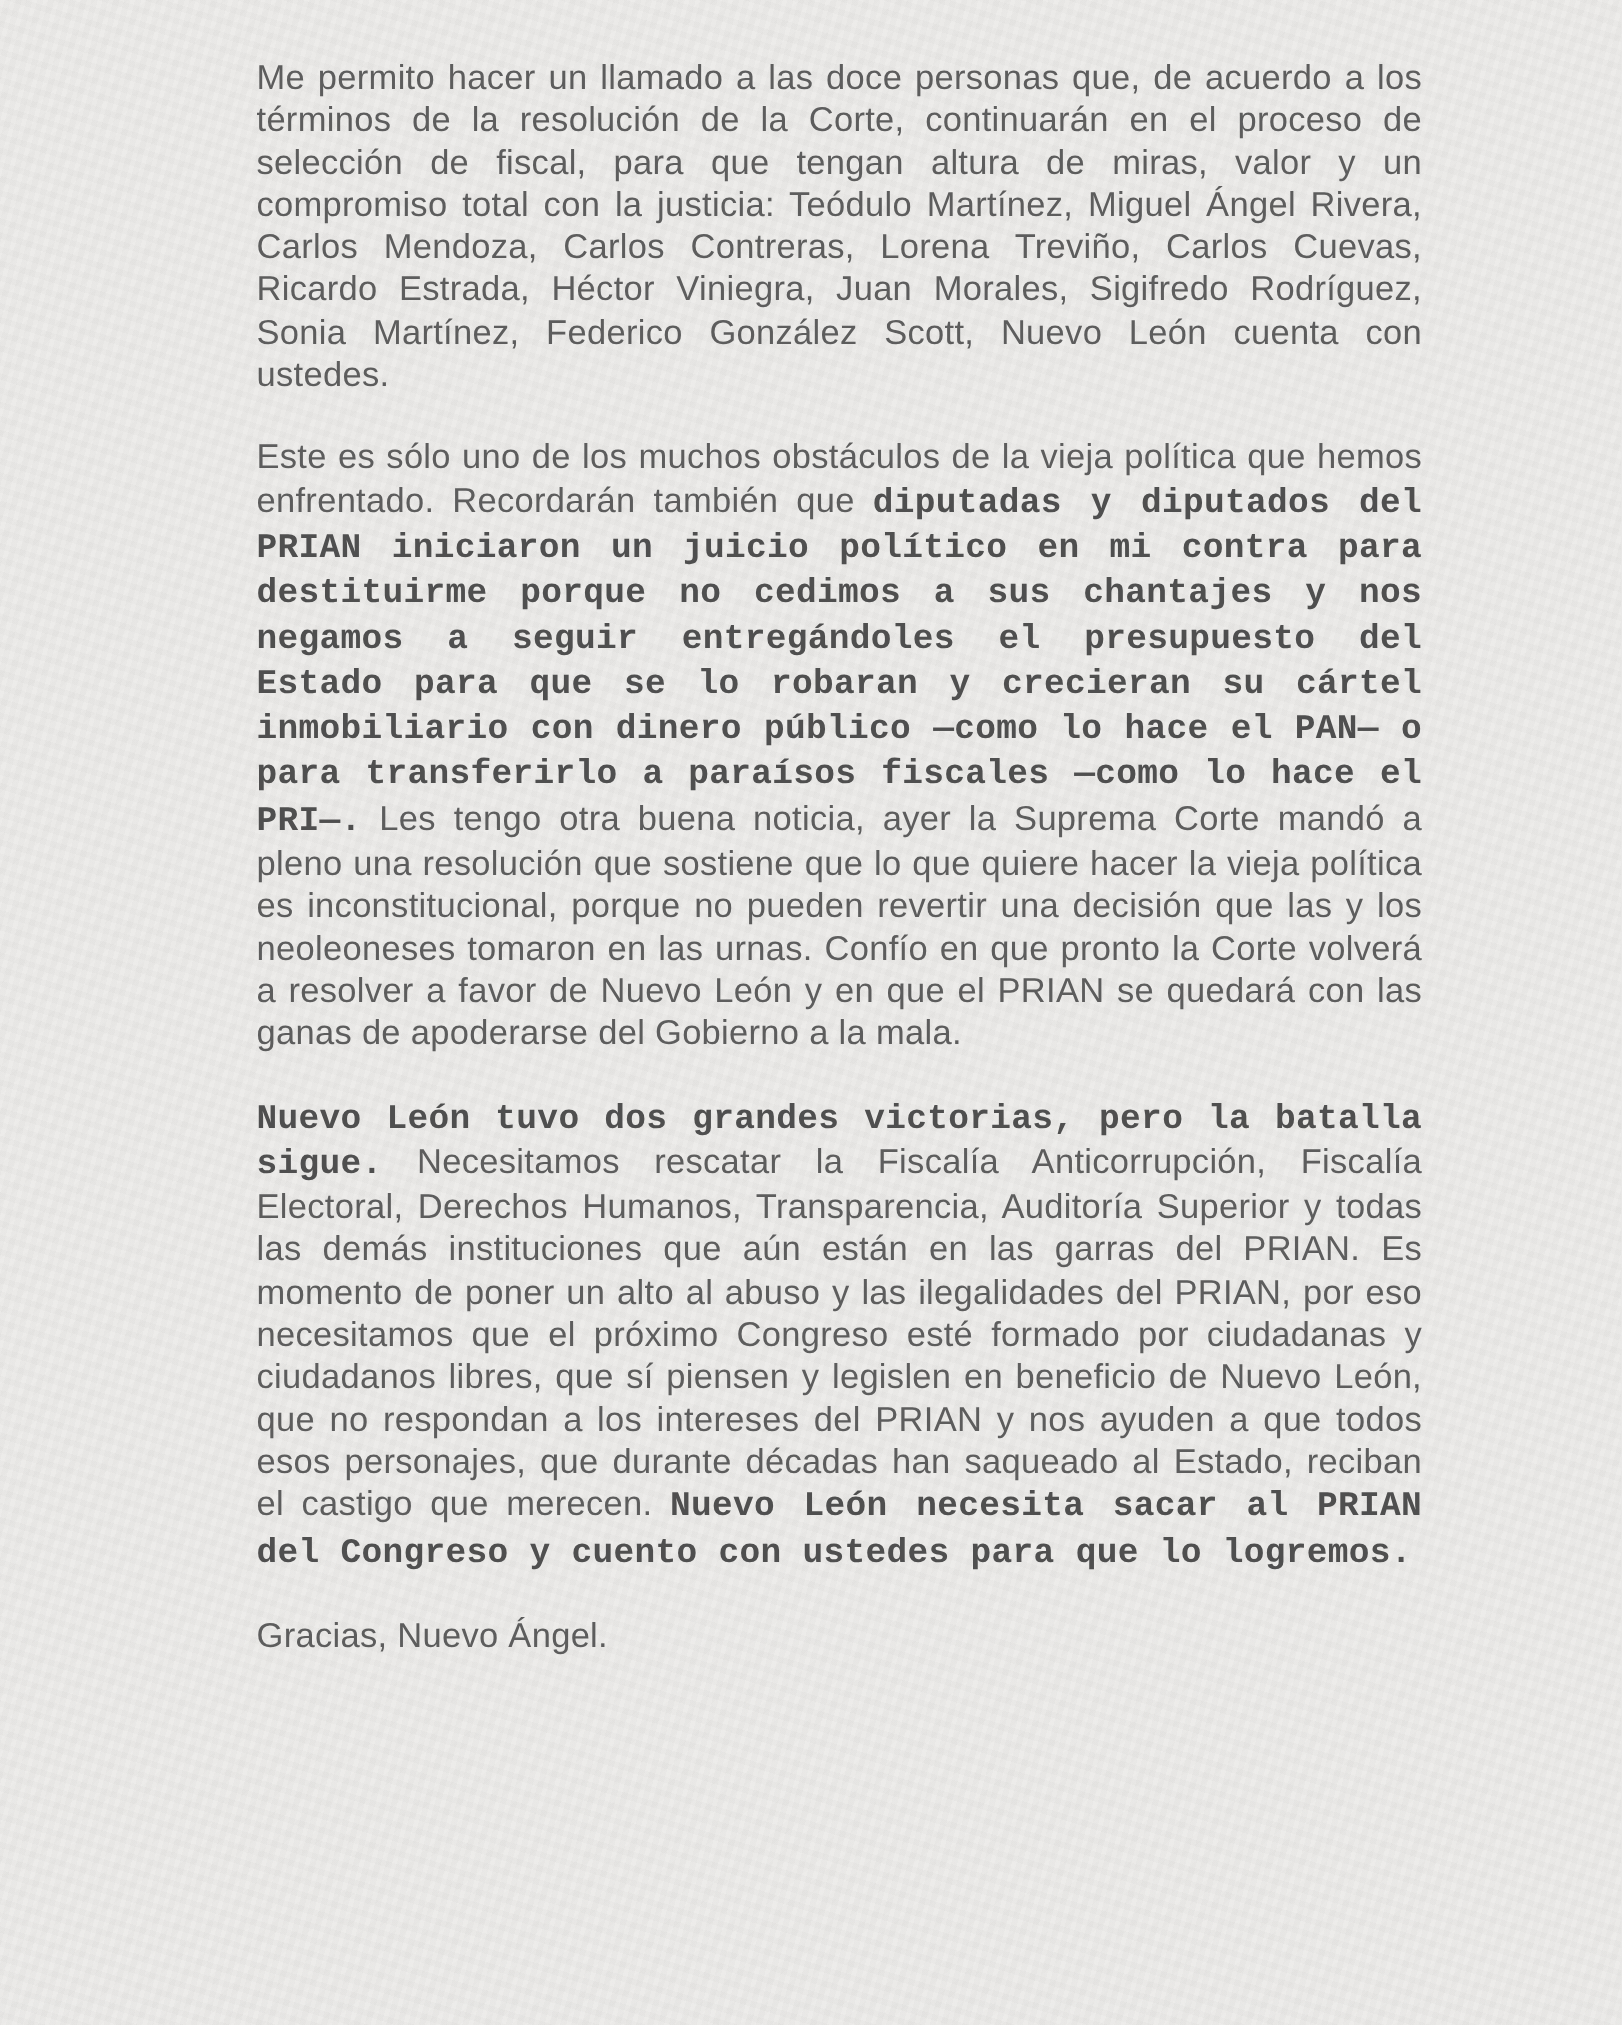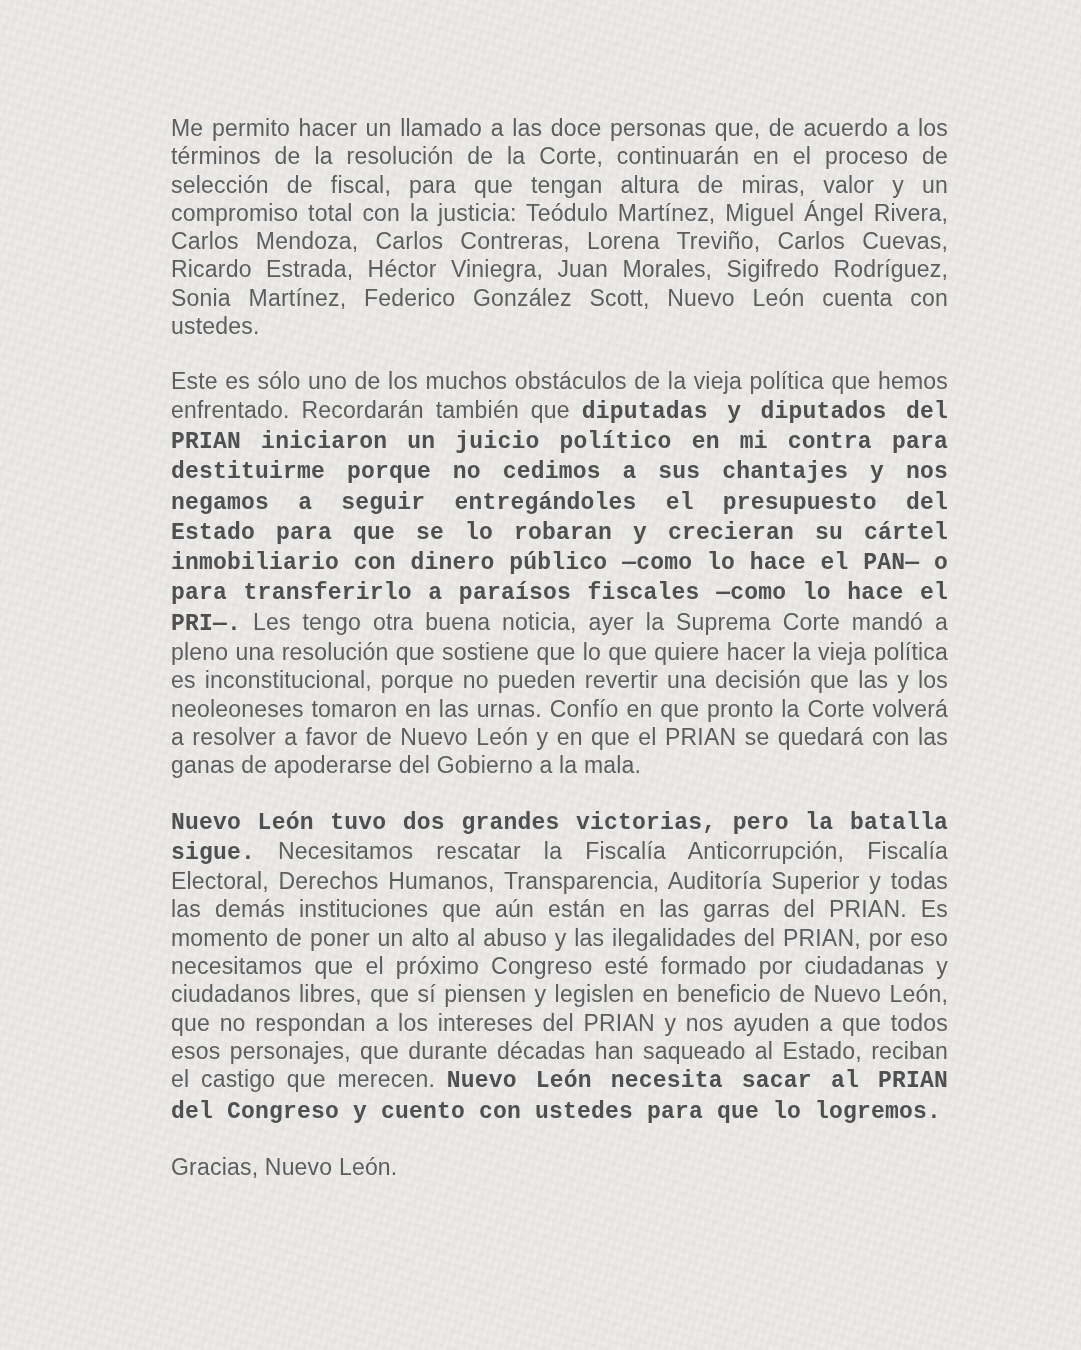--- a/index.html
+++ b/index.html
@@ -22,21 +22,21 @@
     background:
       repeating-linear-gradient(105deg, rgba(255,255,255,0.05) 0 3px, rgba(125,125,125,0.022) 3px 7px),
       repeating-linear-gradient(17deg, rgba(255,255,255,0.045) 0 5px, rgba(110,110,110,0.018) 5px 9px),
       repeating-linear-gradient(-40deg, rgba(255,255,255,0.03) 0 8px, rgba(120,120,120,0.012) 8px 14px);
   }
   .page-content {
     position: absolute;
     left: 171px;
     top: 0;
     width: 777px;
-    padding-top: 114px;
+    padding-top: 37px;
     box-sizing: content-box;
     font-size: 23px;
     line-height: 28.3px;
     letter-spacing: 0.2px;
     color: var(--text, #5d5d5d);
     text-align: justify;
   }
   .page-content p {
     margin: 0 0 27px 0;
   }
@@ -55,15 +55,15 @@
 <div class="paper-texture"></div>
 
 <main class="page-content">
 
   <p><span class="run-regular">Me permito hacer un llamado a las doce personas que, de acuerdo a los términos de la resolución de la Corte, continuarán en el proceso de selección de fiscal, para que tengan altura de miras, valor y un compromiso total con la justicia: Teódulo Martínez, Miguel Ángel Rivera, Carlos Mendoza, Carlos Contreras, Lorena Treviño, Carlos Cuevas, Ricardo Estrada, Héctor Viniegra, Juan Morales, Sigifredo Rodríguez, Sonia Martínez, Federico González Scott, Nuevo León cuenta con ustedes.</span></p>
 
   <p><span class="run-regular">Este es sólo uno de los muchos obstáculos de la vieja política que hemos enfrentado. Recordarán también que </span><span class="run-bold">diputadas y diputados del PRIAN iniciaron un juicio político en mi contra para destituirme porque no cedimos a sus chantajes y nos negamos a seguir entregándoles el presupuesto del Estado para que se lo robaran y crecieran su cártel inmobiliario con dinero público —como lo hace el PAN— o para transferirlo a paraísos fiscales —como lo hace el PRI—.</span><span class="run-regular"> Les tengo otra buena noticia, ayer la Suprema Corte mandó a pleno una resolución que sostiene que lo que quiere hacer la vieja política es inconstitucional, porque no pueden revertir una decisión que las y los neoleoneses tomaron en las urnas. Confío en que pronto la Corte volverá a resolver a favor de Nuevo León y en que el PRIAN se quedará con las ganas de apoderarse del Gobierno a la mala.</span></p>
 
   <p><span class="run-bold">Nuevo León tuvo dos grandes victorias, pero la batalla sigue.</span><span class="run-regular"> Necesitamos rescatar la Fiscalía Anticorrupción, Fiscalía Electoral, Derechos Humanos, Transparencia, Auditoría Superior y todas las demás instituciones que aún están en las garras del PRIAN. Es momento de poner un alto al abuso y las ilegalidades del PRIAN, por eso necesitamos que el próximo Congreso esté formado por ciudadanas y ciudadanos libres, que sí piensen y legislen en beneficio de Nuevo León, que no respondan a los intereses del PRIAN y nos ayuden a que todos esos personajes, que durante décadas han saqueado al Estado, reciban el castigo que merecen. </span><span class="run-bold">Nuevo León necesita sacar al PRIAN del Congreso y cuento con ustedes para que lo logremos.</span></p>
 
-  <p><span class="run-regular">Gracias, Nuevo León.</span></p>
+  <p><span class="run-regular">Gracias, Nuevo Ángel.</span></p>
 
 </main>
 
 </body></html>

